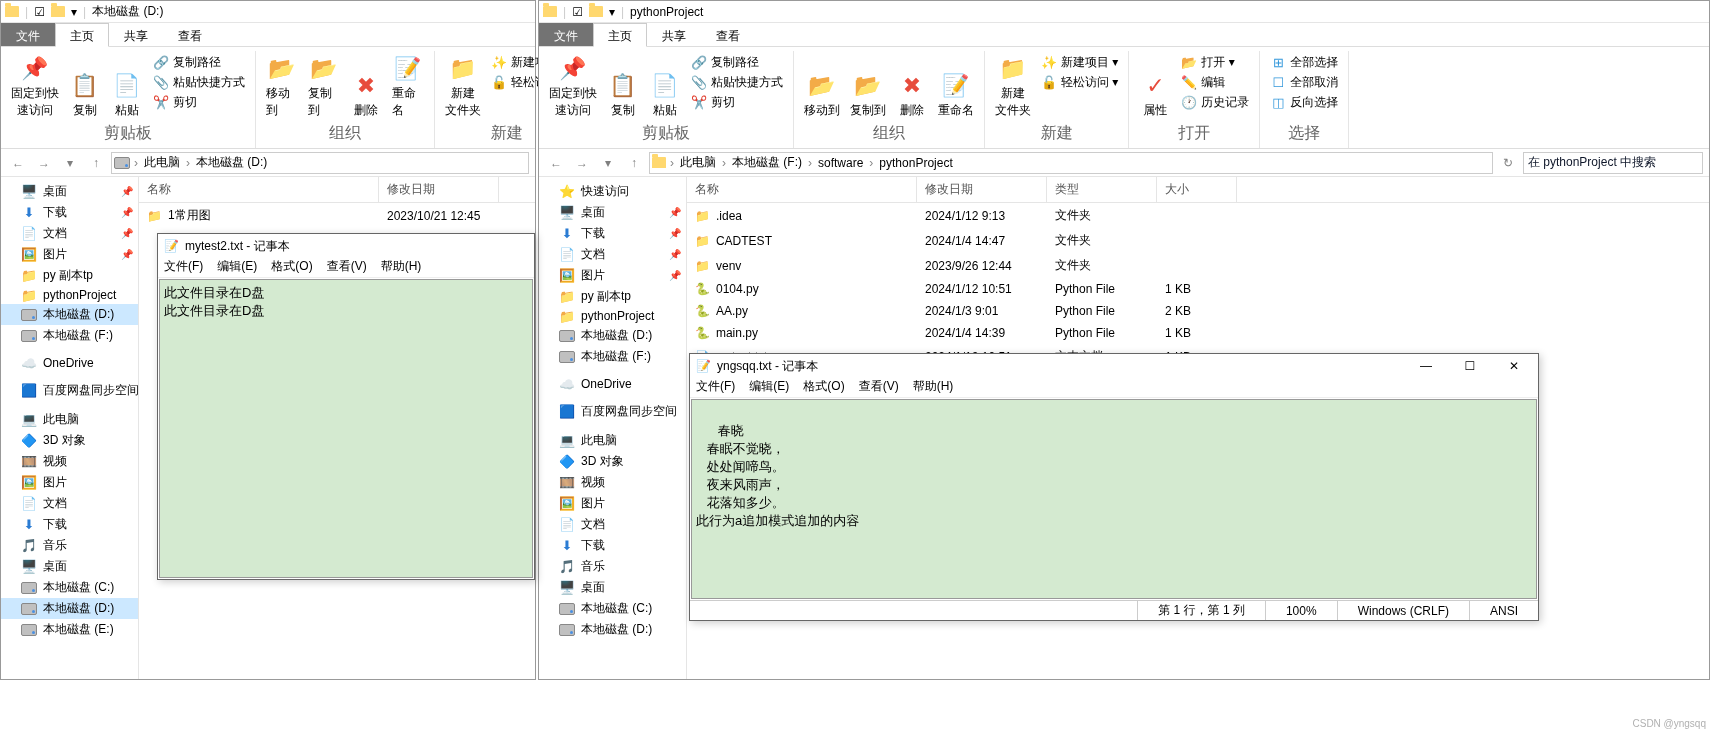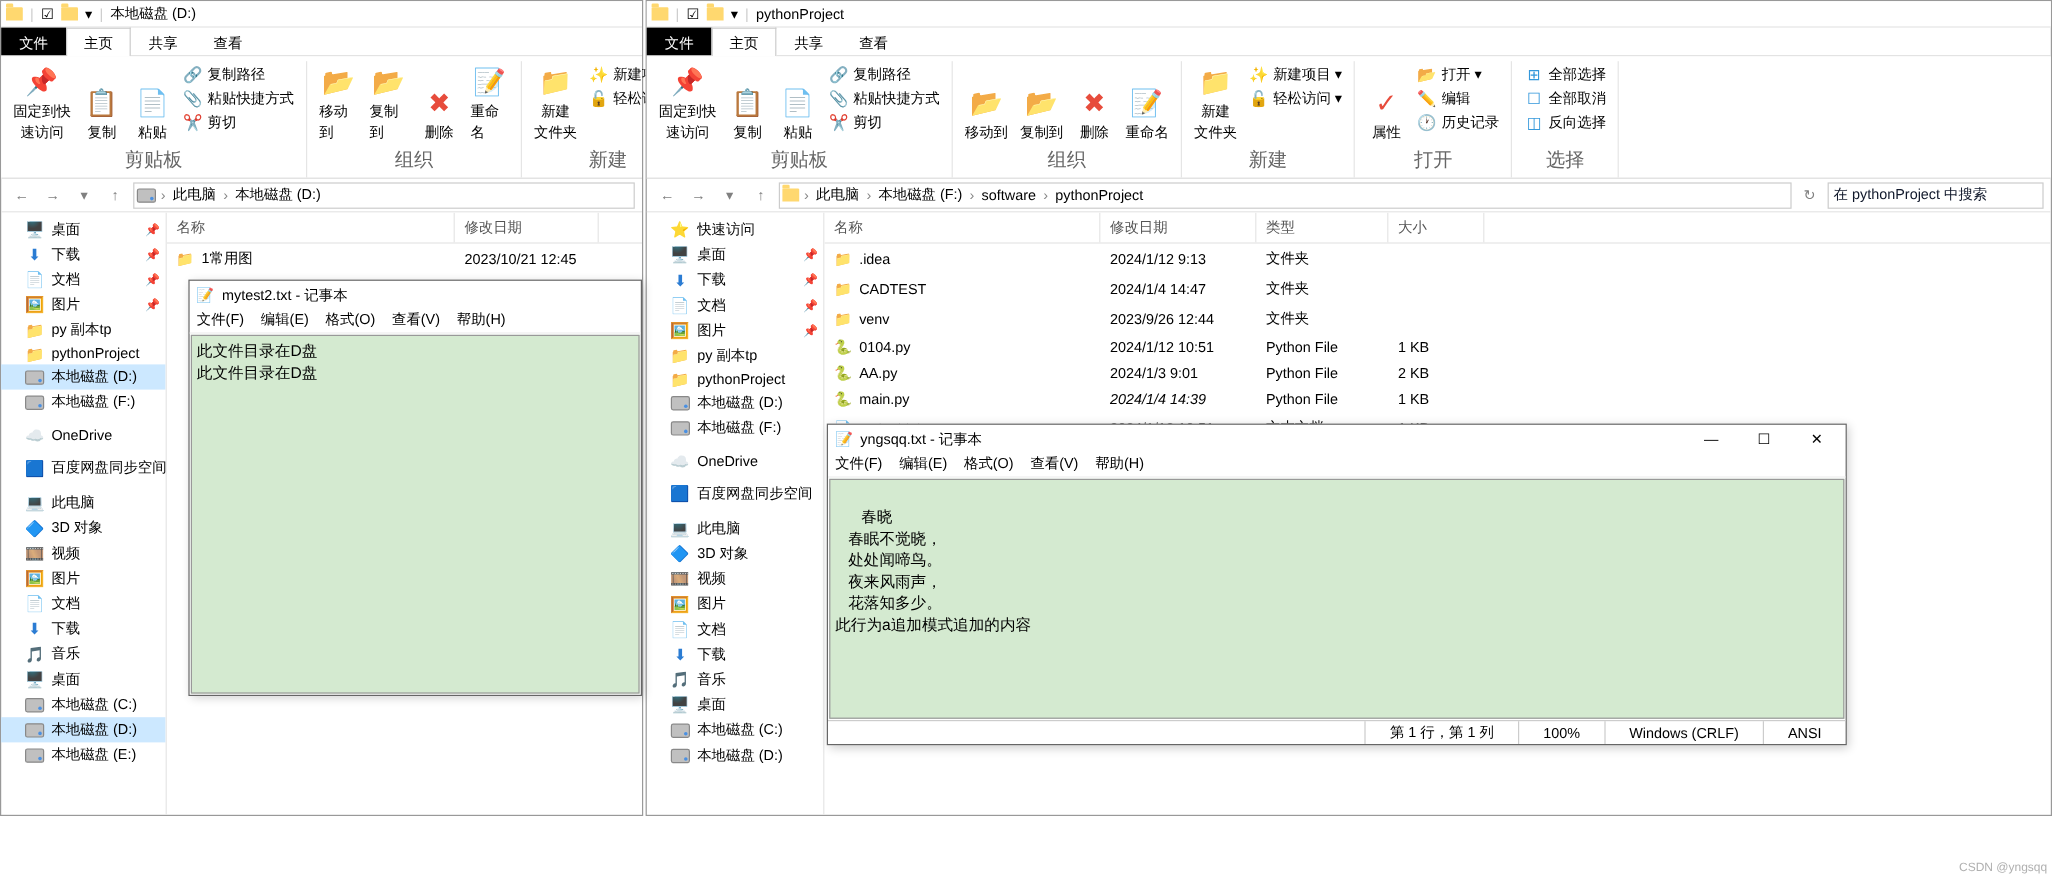--- a/index.html
+++ b/index.html
@@ -4,21 +4,21 @@
 <style>
 *{box-sizing:border-box;margin:0;padding:0;font-family:"Microsoft YaHei","Segoe UI",sans-serif;font-size:12px}
 body{background:#fff;width:1710px;height:739px;overflow:hidden;position:relative}
 .explorer{position:absolute;background:#fff;border:1px solid #999;display:flex;flex-direction:column}
 .titlebar{height:22px;background:#fff;display:flex;align-items:center;padding:0 4px;gap:6px;border-bottom:1px solid #e5e5e5}
 .folder-icon{width:14px;height:11px;background:#ffd86f;border-radius:1px 1px 0 0;position:relative}
 .folder-icon::before{content:"";position:absolute;top:-3px;left:0;width:6px;height:3px;background:#ffd86f;border-radius:1px 1px 0 0}
 .sep{color:#ccc}
 .tabs{height:24px;display:flex;border-bottom:1px solid #ddd}
 .tab{padding:4px 14px;border:1px solid transparent;cursor:pointer}
-.tab.file{background:#000000;color:#fff}
+.tab.file{background:#737373;color:#fff}
 .tab.active{border:1px solid #ccc;border-bottom:1px solid #fff;background:#fff;margin-bottom:-1px}
 .ribbon{background:#fff;border-bottom:1px solid #ddd;display:flex;padding:4px 0 0}
 .rib-group{display:flex;flex-direction:column;align-items:center;border-right:1px solid #e5e5e5;padding:2px 6px}
 .rib-items{display:flex;gap:2px;flex:1}
 .rib-btn{display:flex;flex-direction:column;align-items:center;justify-content:flex-end;padding:2px 4px;gap:2px;cursor:pointer;min-width:40px}
 .rib-btn .ico{width:28px;height:28px;display:flex;align-items:center;justify-content:center;font-size:22px}
 .rib-btn-sm{display:flex;align-items:center;gap:4px;padding:1px 4px;cursor:pointer;white-space:nowrap}
 .rib-btn-sm .ico-sm{width:16px;height:16px;display:flex;align-items:center;justify-content:center;font-size:13px}
 .rib-label{font-size:16px;color:#666;padding:2px 0}
 .rib-col{display:flex;flex-direction:column;gap:1px}
@@ -587,21 +587,21 @@
             </div>
             <div class="fc" style="width: 130px;">2024/1/3 9:01</div>
             <div class="fc" style="width: 110px;">Python File</div>
             <div class="fc" style="width: 80px; text-align: right;">2 KB</div>
           </div>
           <div class="file-row">
             <div class="fc" style="width: 230px;">
               <span>🐍</span>
               <span>main.py</span>
             </div>
-            <div class="fc" style="width: 130px; font-style: italic;">2024/1/4 14:39</div>
+            <div class="fc" style="width: 130px;">2024/1/4 14:39</div>
             <div class="fc" style="width: 110px;">Python File</div>
             <div class="fc" style="width: 80px; text-align: right;">1 KB</div>
           </div>
           <div class="file-row">
             <div class="fc" style="width: 230px;">
               <span>📄</span>
               <span>mytest.txt</span>
             </div>
             <div class="fc" style="width: 130px;">2024/1/12 10:51</div>
             <div class="fc" style="width: 110px;">文本文档</div>

